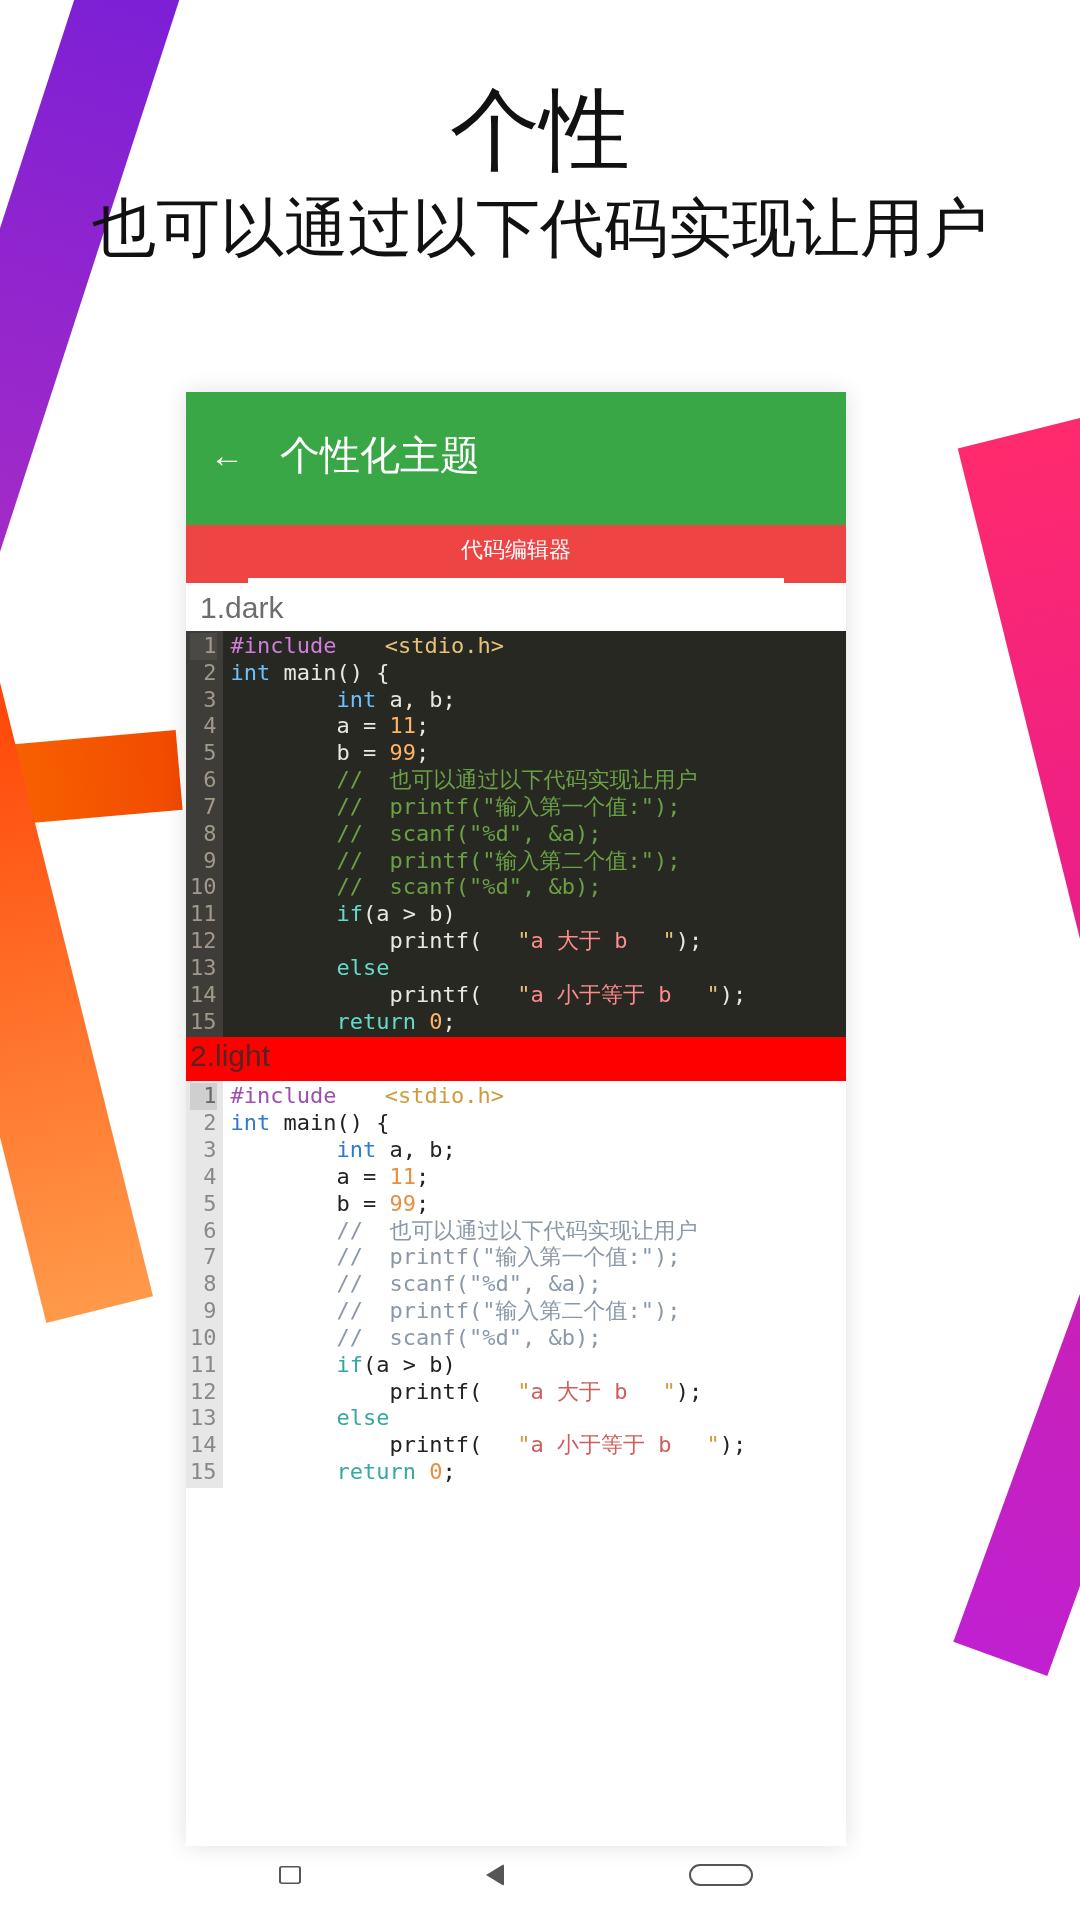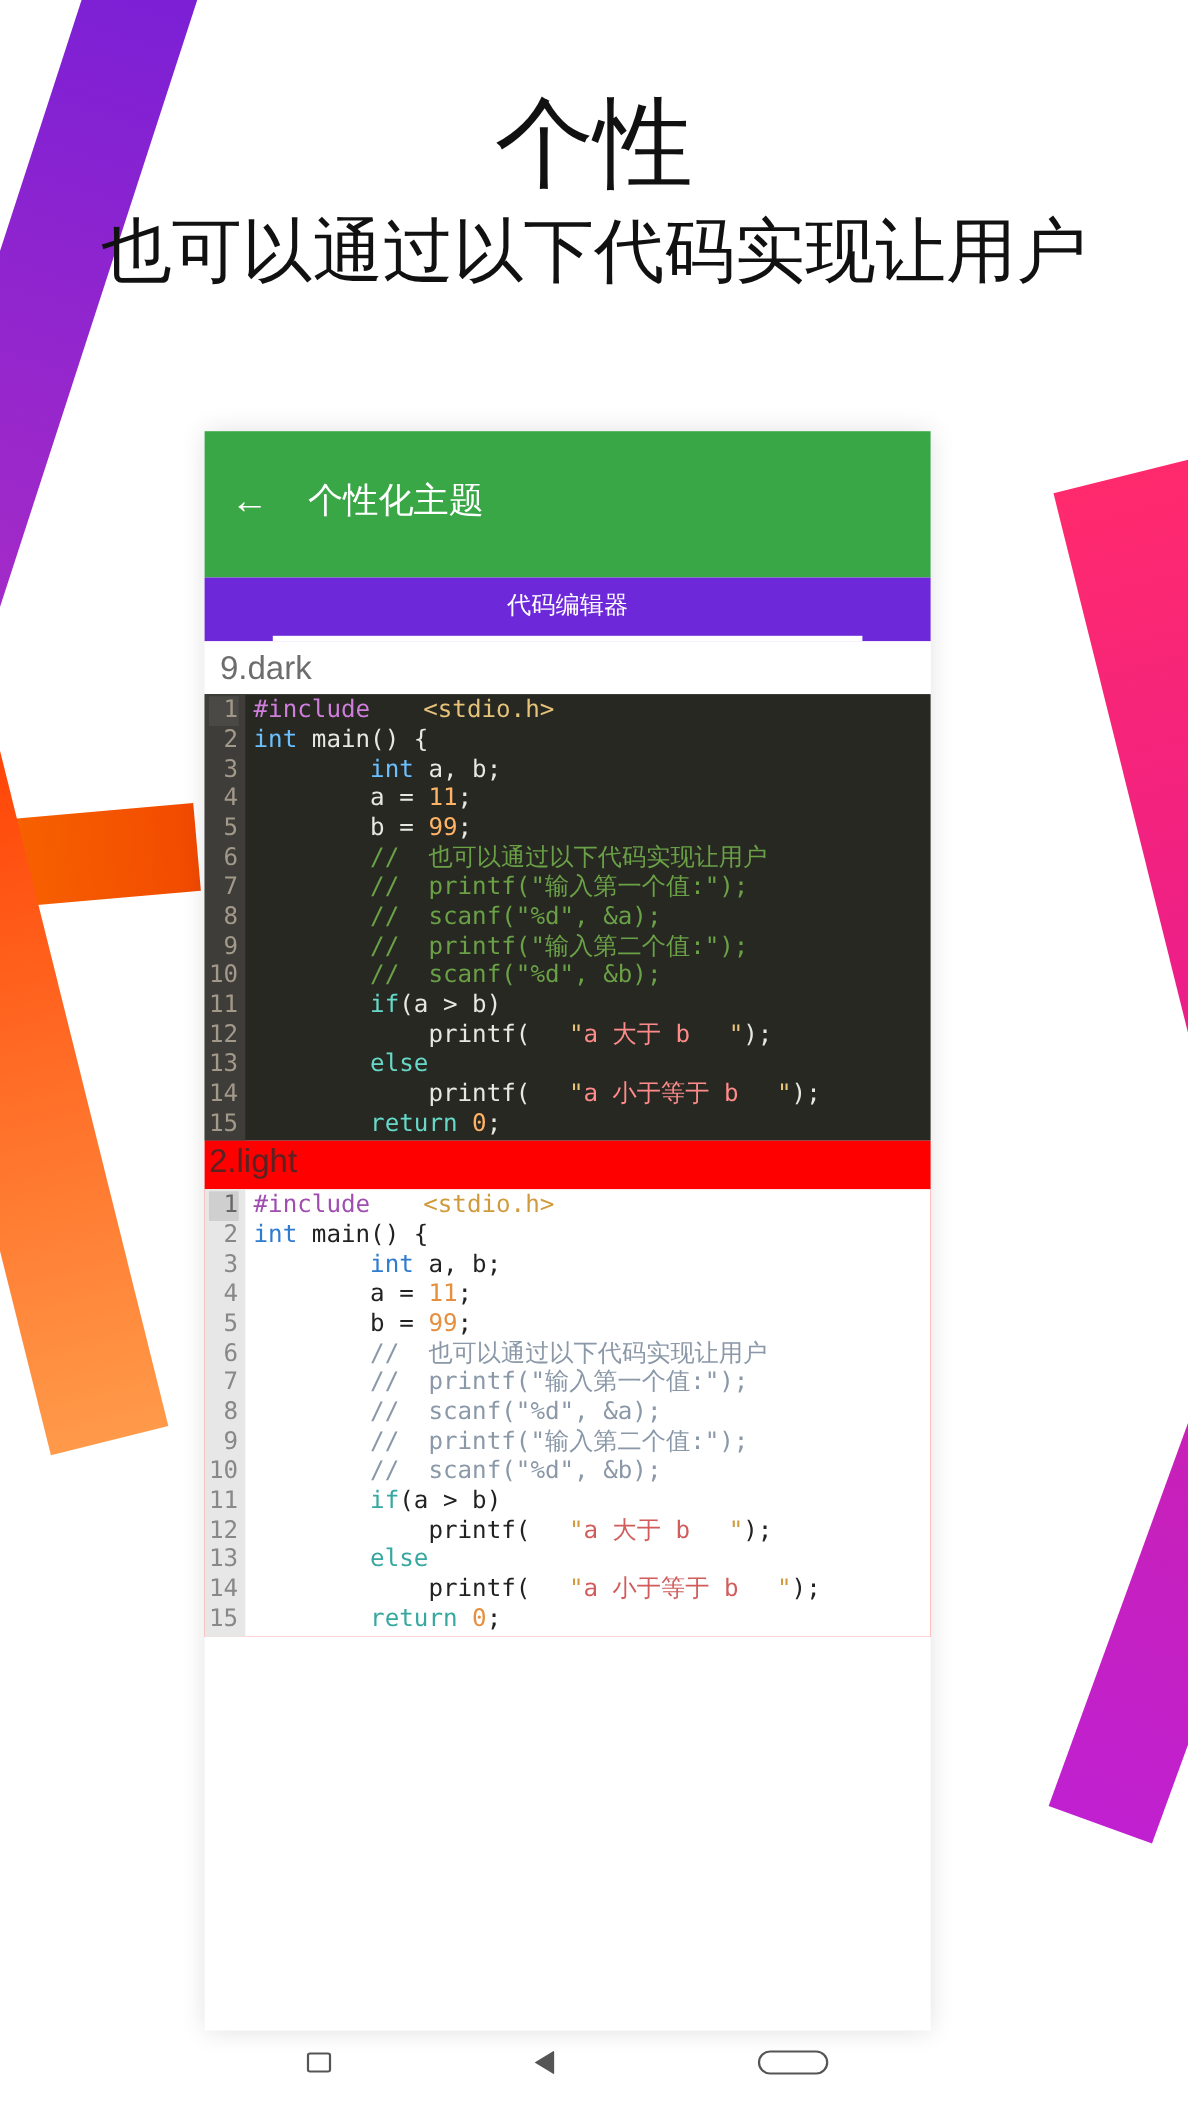--- a/index.html
+++ b/index.html
@@ -83,24 +83,24 @@
   margin-bottom: 30px;
 }
 .back-arrow {
   color: #fff;
   font-size: 34px;
   margin-right: 36px;
   line-height: 1;
 }
 .topbar-title {
   color: #fff;
-  font-size: 32px;
+  font-size: 40px;
 }
 .tabs {
-  background: #6d28d9;
+  background: #ef4444;
   display: flex;
   height: 58px;
 }
 .tab {
   flex: 1;
   text-align: center;
   font-size: 22px;
   line-height: 50px;
   color: rgba(255,255,255,0.55);
   position: relative;
@@ -203,21 +203,21 @@
       <span class="back-arrow">←</span>
       <span class="topbar-title">个性化主题</span>
     </div>
   </div>
   <div class="tabs">
     <div class="tab active">代码编辑器</div>
   </div>
 
   <div id="theme-list" style="flex:1 1 auto; display:flex; flex-direction:column;">
       <div>
-        <div class="section-label">9.dark</div>
+        <div class="section-label">1.dark</div>
         <div class="code dark">
           <div class="gutter">
             <span class="hl1" style="display: block;">1</span>
             <span style="display: block;">2</span>
             <span style="display: block;">3</span>
             <span style="display: block;">4</span>
             <span style="display: block;">5</span>
             <span style="display: block;">6</span>
             <span style="display: block;">7</span>
             <span style="display: block;">8</span>

